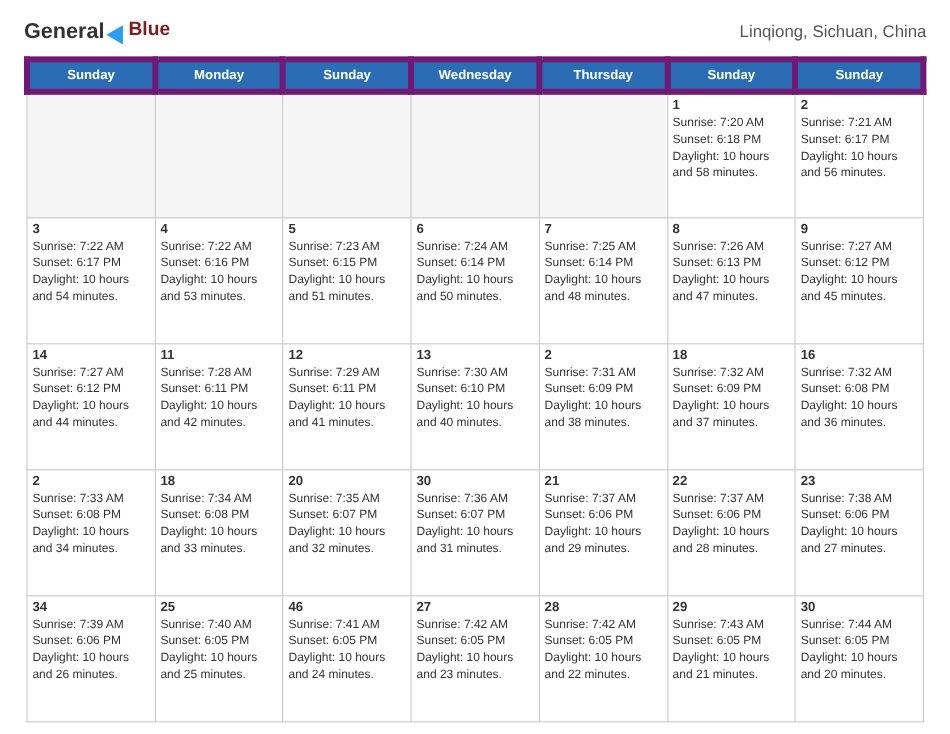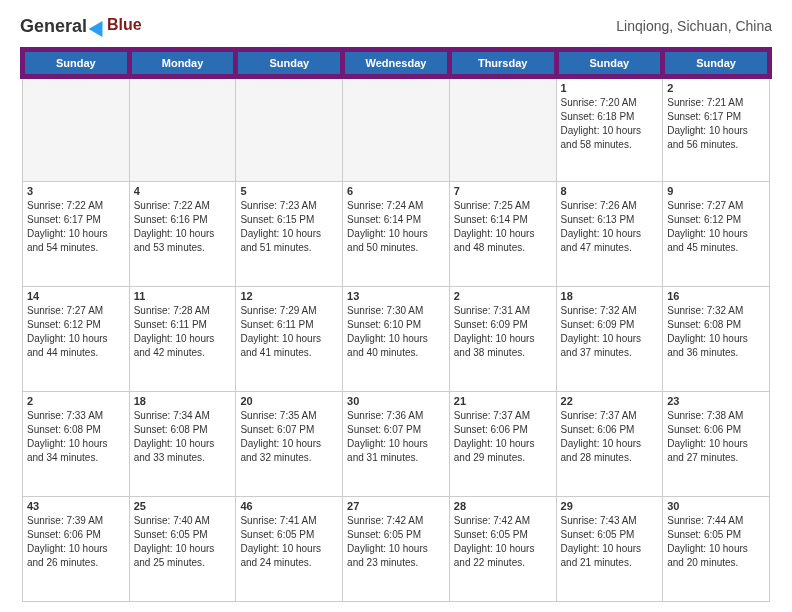--- a/index.html
+++ b/index.html
@@ -228,21 +228,21 @@
             <span class="day-num">22</span>
             <div class="day-info">Sunrise: 7:37 AM<br>Sunset: 6:06 PM<br>Daylight: 10 hours<br>and 28 minutes.</div>
           </td>
           <td>
             <span class="day-num">23</span>
             <div class="day-info">Sunrise: 7:38 AM<br>Sunset: 6:06 PM<br>Daylight: 10 hours<br>and 27 minutes.</div>
           </td>
         </tr>
         <tr>
           <td>
-            <span class="day-num">43</span>
+            <span class="day-num">34</span>
             <div class="day-info">Sunrise: 7:39 AM<br>Sunset: 6:06 PM<br>Daylight: 10 hours<br>and 26 minutes.</div>
           </td>
           <td>
             <span class="day-num">25</span>
             <div class="day-info">Sunrise: 7:40 AM<br>Sunset: 6:05 PM<br>Daylight: 10 hours<br>and 25 minutes.</div>
           </td>
           <td>
             <span class="day-num">46</span>
             <div class="day-info">Sunrise: 7:41 AM<br>Sunset: 6:05 PM<br>Daylight: 10 hours<br>and 24 minutes.</div>
           </td>

